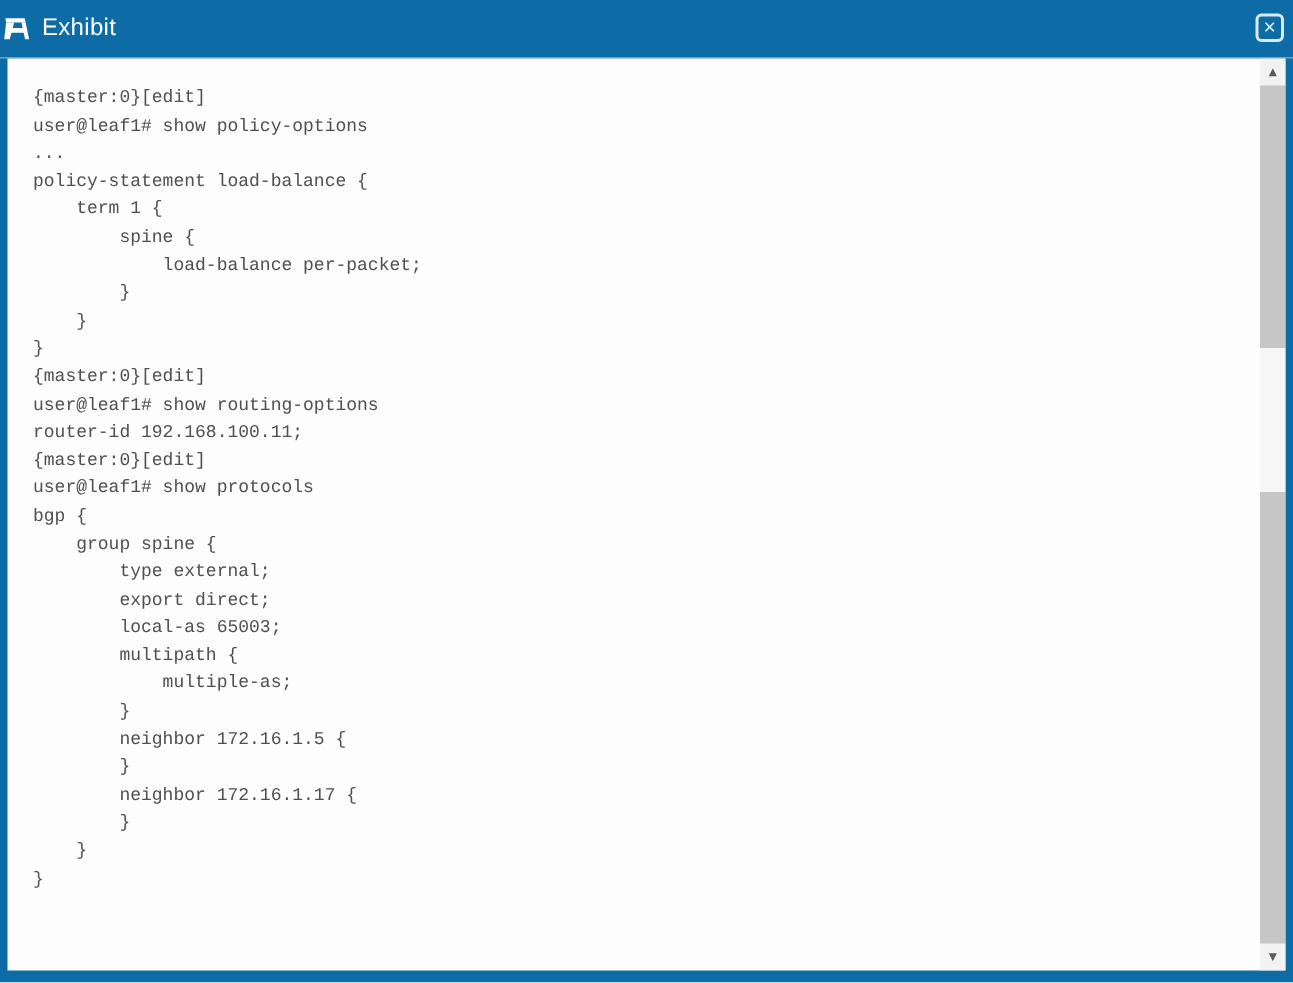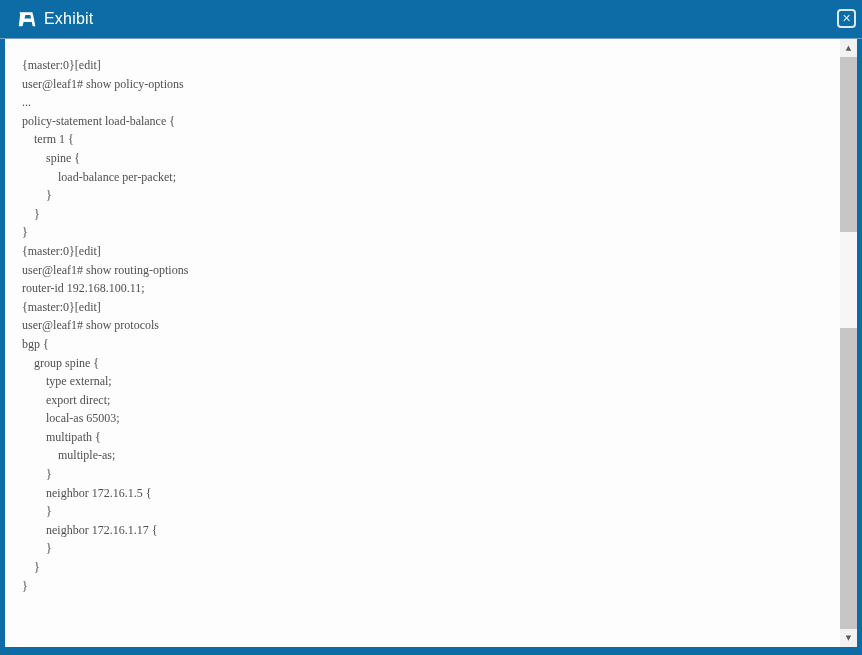--- a/index.html
+++ b/index.html
@@ -17,21 +17,21 @@
     box-sizing: border-box;
     overflow: hidden;
   }
 
   .titlebar {
     position: absolute;
     left: 0; top: 0; right: 0;
     height: 39px;
     display: flex;
     align-items: center;
-    padding-left: 17px;
+    padding-left: 1px;
     box-sizing: border-box;
     background: #0d6ca6;
     border-bottom: 1px solid #6fa3c4;
   }
 
   .title-icon {
     display: inline-flex;
     width: 20px;
     height: 20px;
     margin-right: 7px;
@@ -76,21 +76,21 @@
     overflow: hidden;
   }
 
   .code {
     position: absolute;
     left: 0;
     top: 0;
     right: 17px;
     bottom: 0;
     padding: 17px 0 0 17px;
-    font-family: Liberation Serif, serif;
+    font-family: Liberation Mono, monospace;
     font-size: 12px;
     line-height: 18.6px;
     color: #4f4f4f;
     overflow: hidden;
   }
 
   .code-line {
     white-space: pre;
     height: 18.6px;
   }

